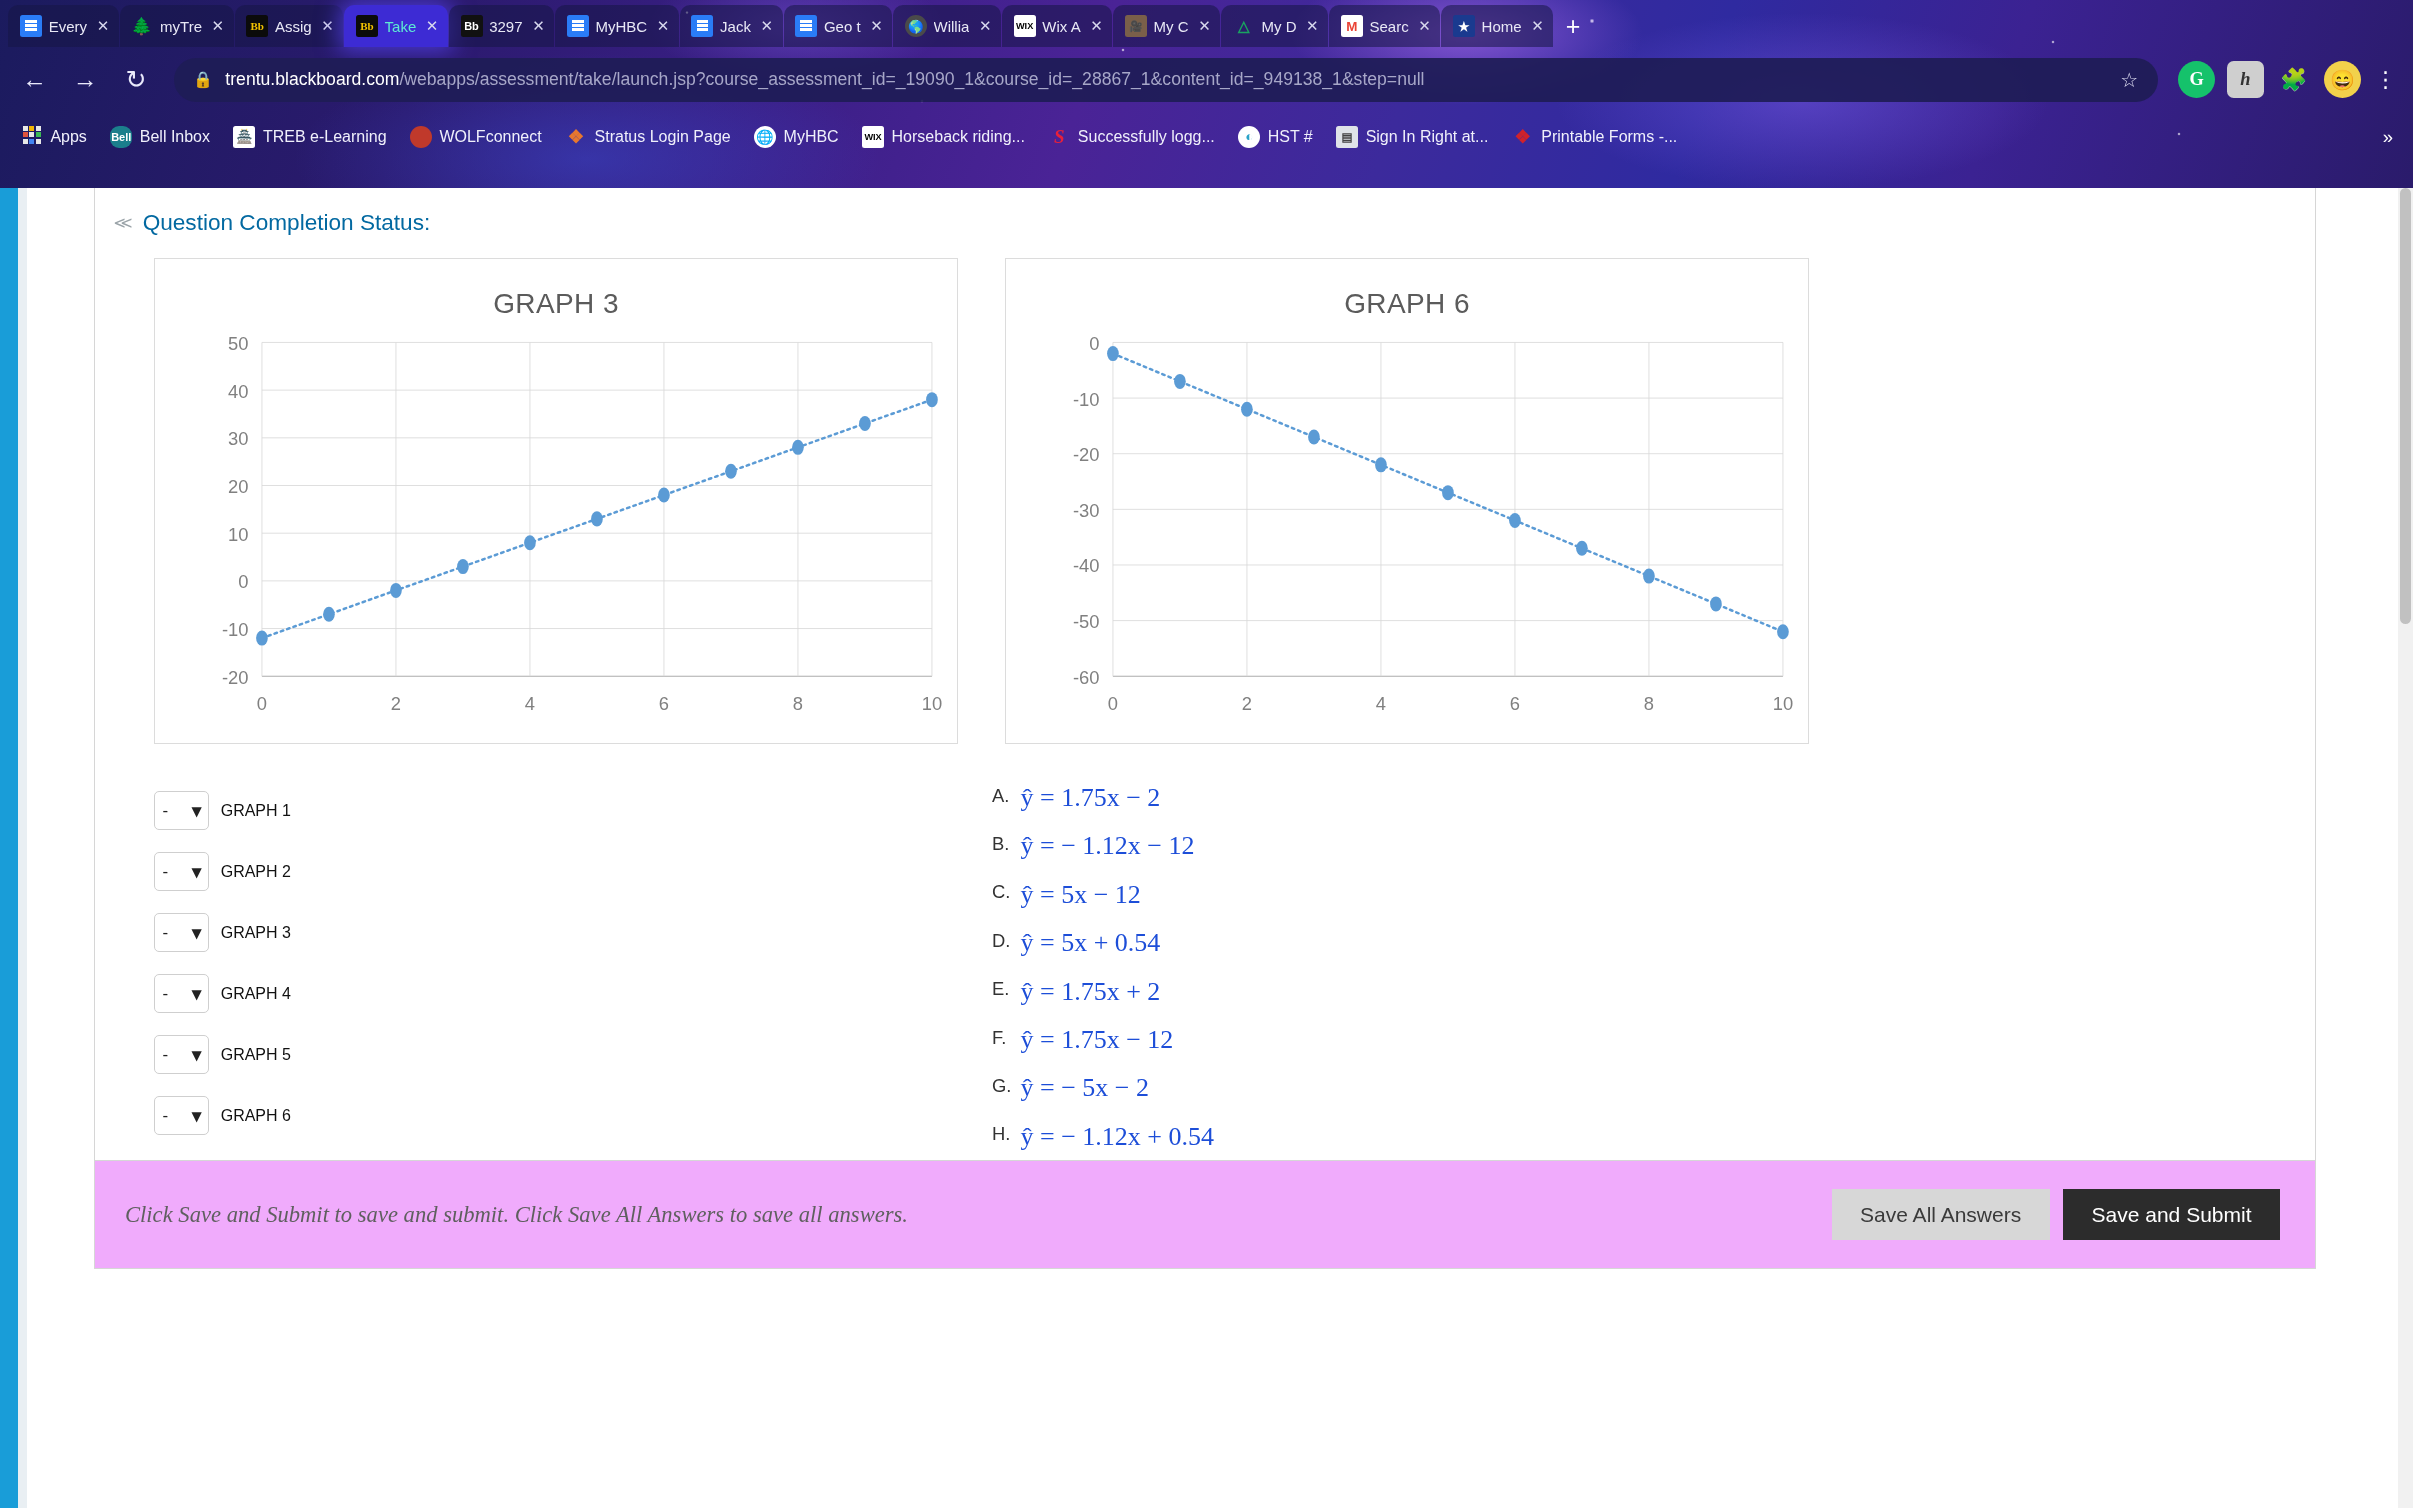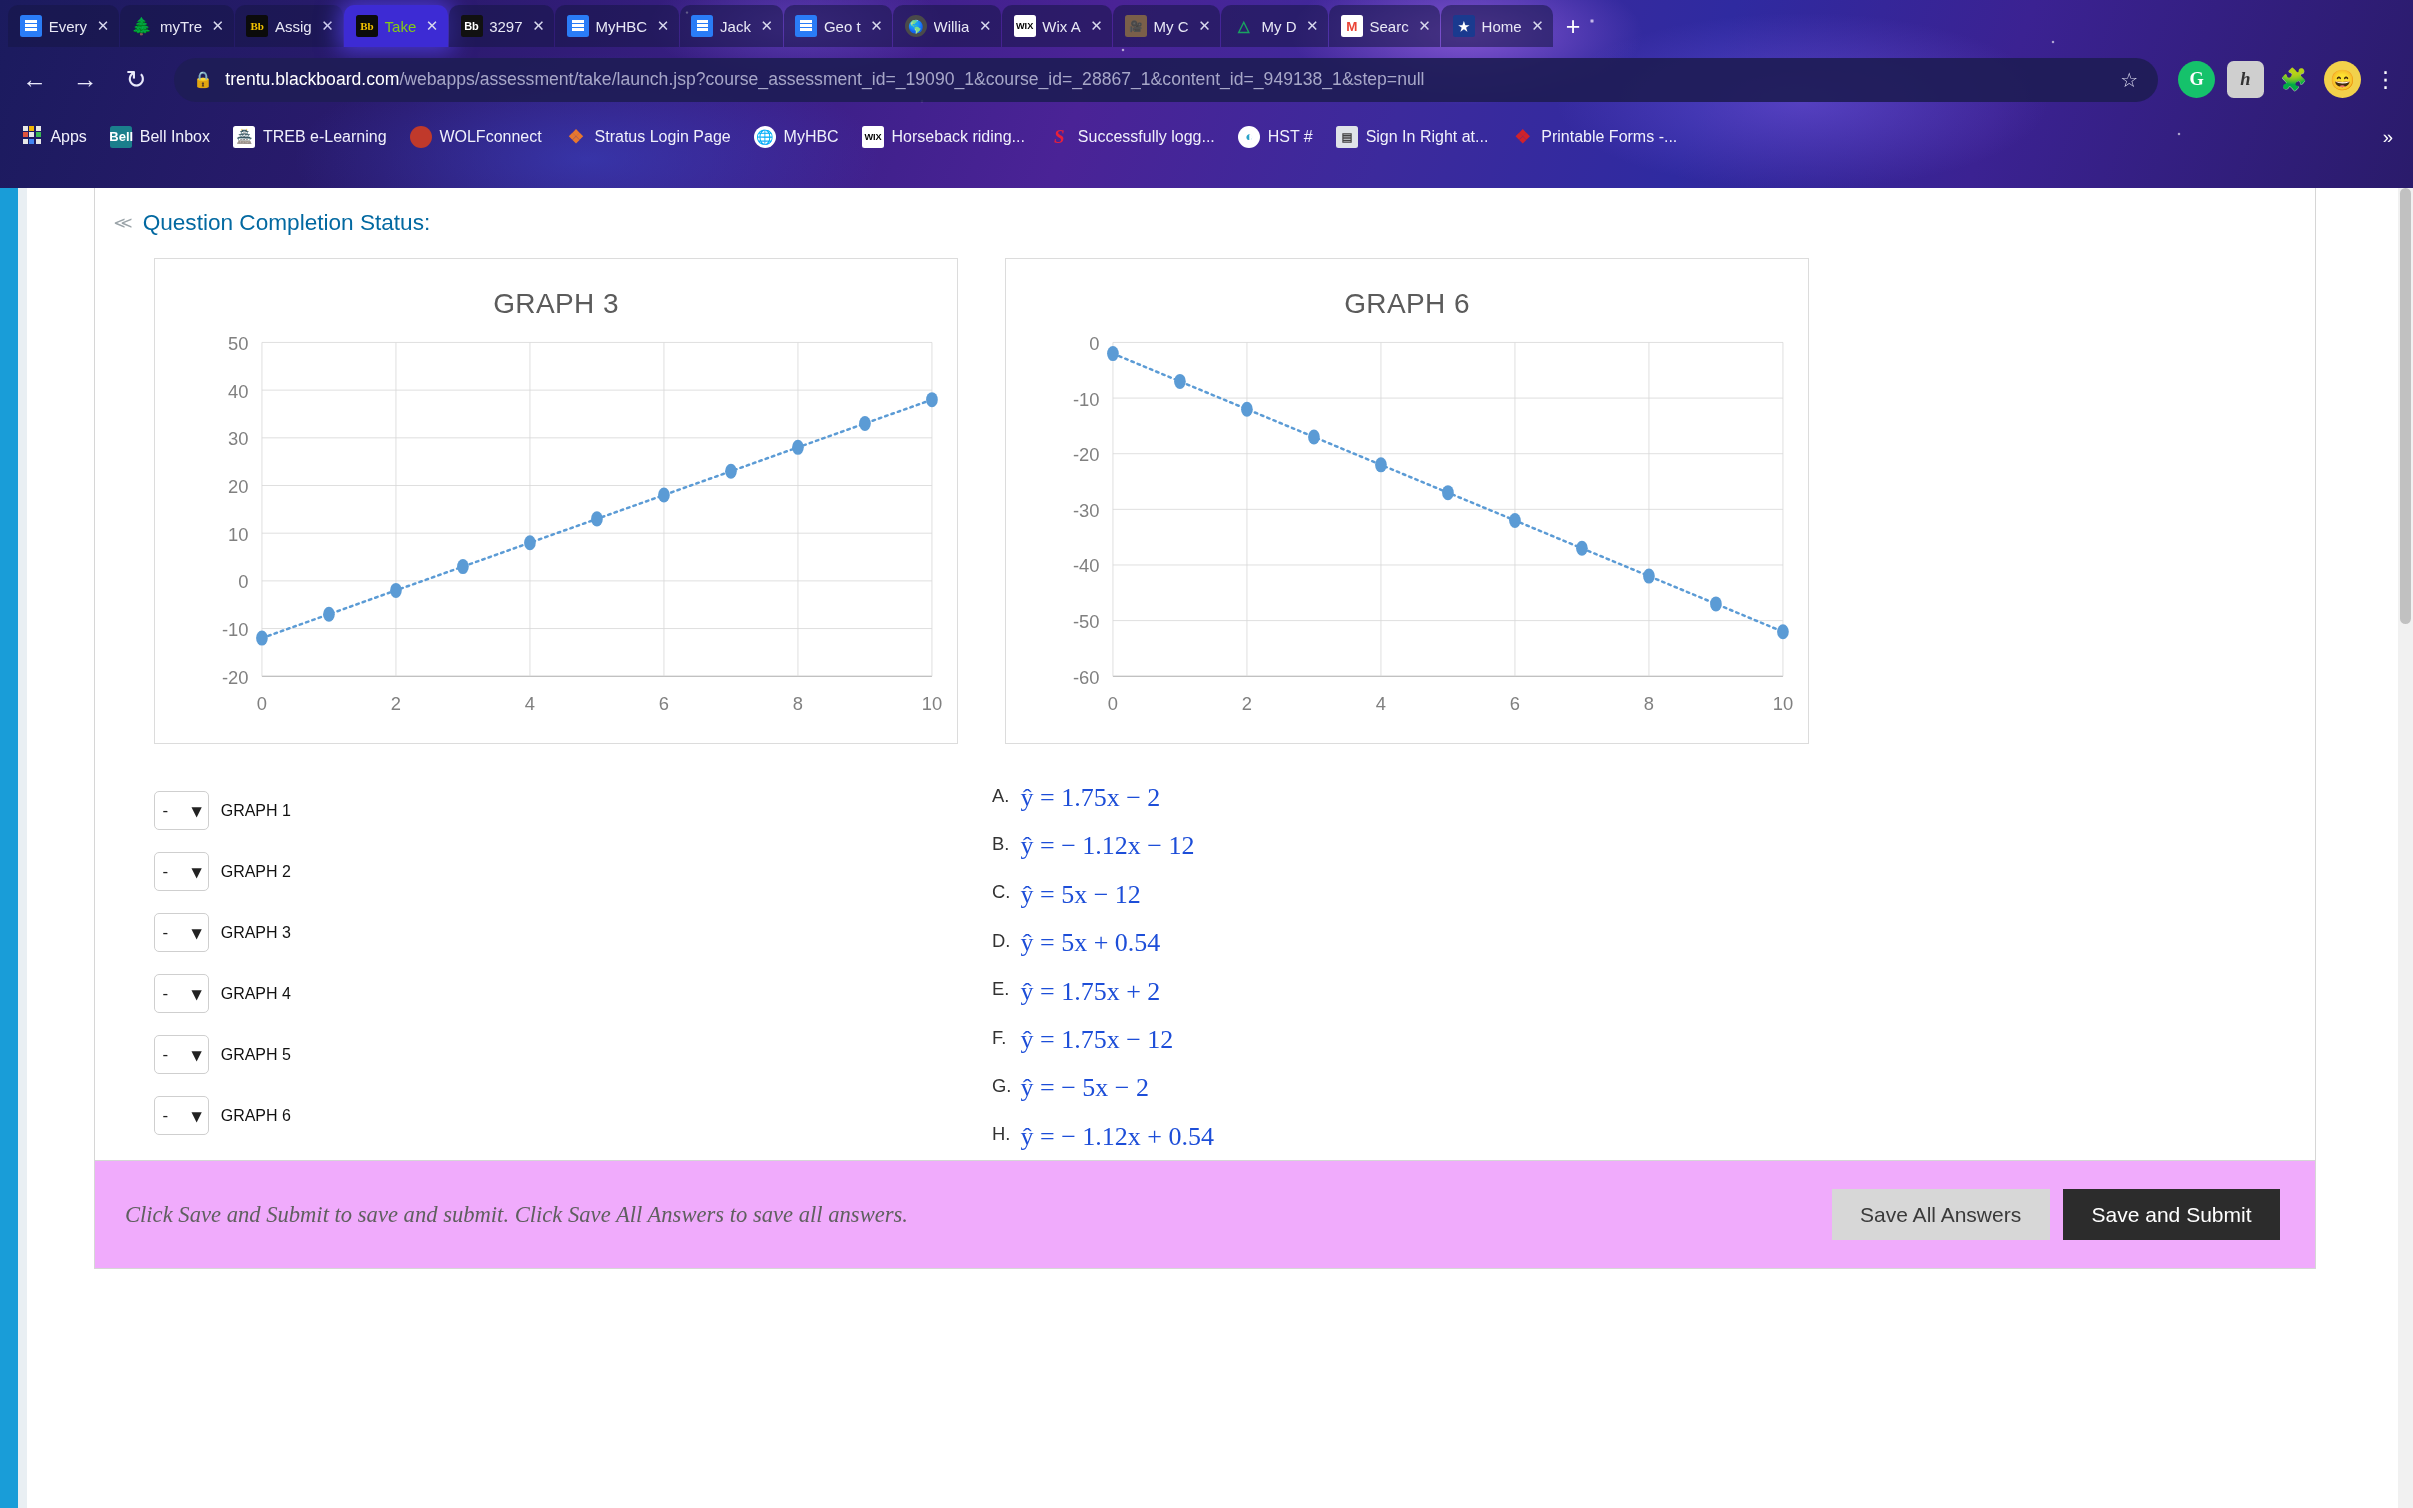--- a/index.html
+++ b/index.html
@@ -64,21 +64,21 @@
   .fav.wix { background:#fff; color:#000; font-size:9.2px; font-weight:800;}
   .fav.globe { background:#4a4a4a; border-radius:50%; color:#fff; font-size:12.6px;}
   .fav.gm { background:#fff; color:#ea4335; font-size:13.4px; font-weight:800;}
   .fav.drive { background:transparent; color:#1aa260; font-size:15px;}
   .fav.star { background:#1a3a8f; color:#fff; font-size:12.6px;}
   .fav.vid { background:#7a5f4a; color:#fff; font-size:11px;}
   .tab .tlabel {
     color: #e8e8f5; font-size: 15px; white-space: nowrap;
     overflow: hidden; text-overflow: clip; max-width: 67px;
   }
-  .tab.active .tlabel { color:#84cc16; }
+  .tab.active .tlabel { color:#5eead4; }
   .tab .tclose { color:#d8d8ee; font-size:15px; width:18.4px; text-align:center; flex:0 0 18.4px;}
   .newtab { color:#fff; font-size:25px; margin-left:11.7px; line-height:1; padding-bottom:8.4px;}
 
   
   .toolbar { position:relative; z-index:2; height:65px; display:flex; align-items:center; padding:0 15px; gap:11.7px;}
   .navbtn { color:#e9e9fb; font-size:25px; width:39px; text-align:center; }
   .omnibox {
     flex: 1 1 auto; height: 44px; background: rgba(30,28,86,.92);
     border-radius: 22px; display:flex; align-items:center; gap:11.7px;
     padding: 0 20px; margin-left: 6.7px; margin-right: 8.4px; position:relative;
@@ -97,21 +97,21 @@
 
   
   .bookmarks { position:relative; z-index:2; height:49px; display:flex; align-items:center; padding:0 13.4px; gap:8.4px; }
   .bm { display:flex; align-items:center; gap:7.5px; padding:3.4px 7.5px; white-space:nowrap;}
   .bm .bico { width:22px; height:22px; flex:0 0 22px; display:flex; align-items:center; justify-content:center; font-size:11.7px; border-radius:2.5px; color:#fff; font-weight:700;}
   .bm .blabel { color:#f0f0fb; font-size:16px; }
   .bico.grid { background:transparent; display:grid; grid-template-columns:repeat(3,5px); grid-template-rows:repeat(3,5px); gap:1.7px;}
   .bico.grid i{ display:block; width:5px; height:5px; background:#e8e8e8;}
   .bico.grid i:nth-child(2){background:#f2b705;} .bico.grid i:nth-child(4){background:#e0533d;}
   .bico.grid i:nth-child(6){background:#3cba54;} .bico.grid i:nth-child(8){background:#4285f4;}
-  .bico.bell { background:#1b7f8c; font-size:13px; }
+  .bico.bell { background:#1b7f8c; font-size:11px;border-radius:9px; }
   .bico.treb { background:#fff; color:#0a6b3d; font-size:13.4px;}
   .bico.wolf { background:#c0392b; border-radius:50%; }
   .bico.stratus { background:transparent; color:#e8772e; font-size:18.4px;}
   .bico.hbc { background:#fff; border-radius:50%; color:#1560bd; font-size:14.2px;}
   .bico.wix { background:#fff; color:#000; font-size:9.2px; font-weight:800;}
   .bico.s5 { background:transparent; color:#e8203a; font-size:19px; font-family:"Liberation Serif",serif; font-style:italic;}
   .bico.hst { background:#fff; border-radius:50%; color:#2aa3c7; font-size:13.4px;}
   .bico.signin { background:#dfe3e8; color:#444; font-size:11.7px;}
   .bico.pf { background:transparent; color:#d0222b; font-size:18.4px;}
   .bm-overflow { margin-left:auto; color:#fff; font-size:18.4px; padding-right:6.7px;}

